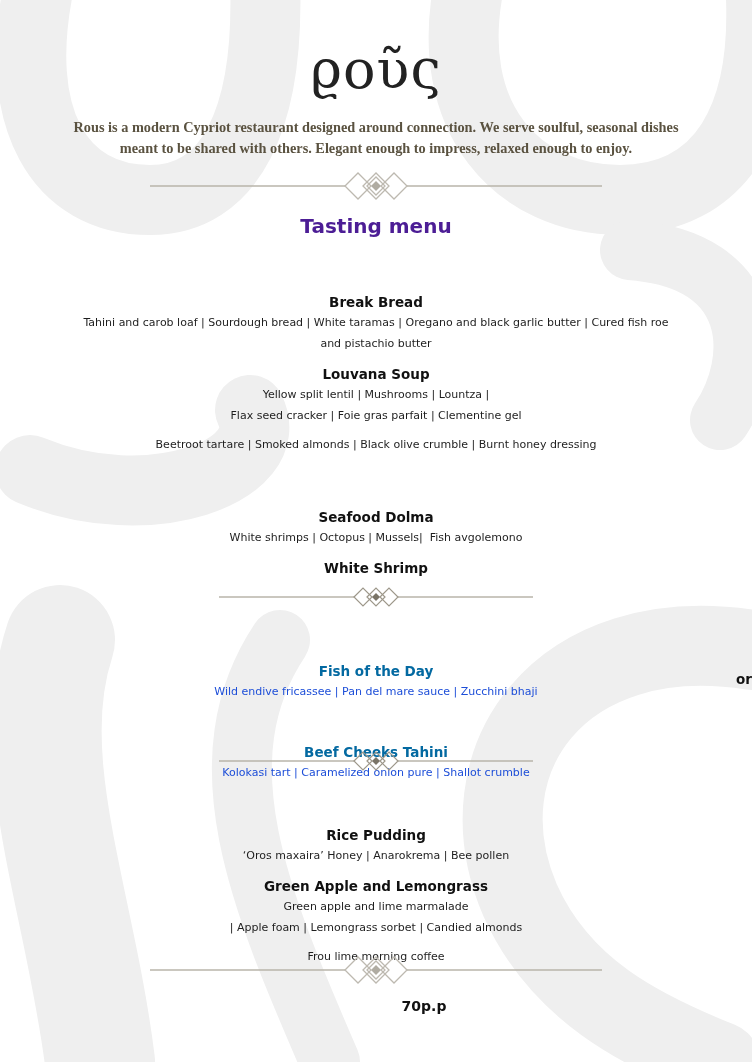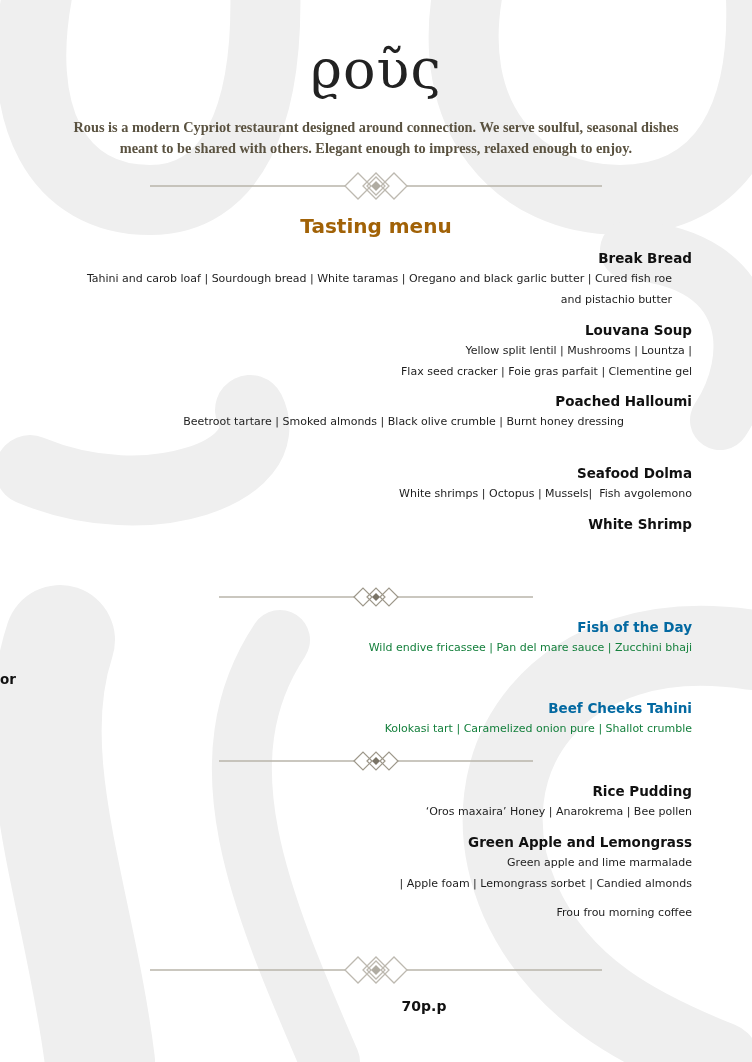--- a/index.html
+++ b/index.html
@@ -21,35 +21,35 @@
       position: absolute; left: 70px; width: 612px; top: 117px; text-align: center;
       font-family: "Liberation Serif", serif; font-weight: bold;
       font-size: 14.3px; line-height: 21px; color: #5a5240;
     }
     .ornament { position: absolute; left: 0; width: 752px; height: 30px; }
     .ornament svg { display: block; }
 
     .title {
       position: absolute; left: 0; width: 752px; top: 212px; text-align: center;
       font-family: "DejaVu Sans", sans-serif; font-weight: bold; font-size: 20px;
-      color: #a16207; line-height: 28px;
+      color: #4c1d95; line-height: 28px;
     }
     .course {
-      position: absolute; left: 60px; width: 632px; text-align: right;
+      position: absolute; left: 60px; width: 632px; text-align: center; margin-top: 44px;
     }
     .course-name {
       font-weight: bold; font-size: 13.5px; line-height: 21px; color: #111;
     }
     .course-desc {
       font-size: 11px; line-height: 20.5px; color: #1e1e1e;
     }
     .course.alt .course-name { color: #0369a1; }
-    .course.alt .course-desc { color: #15803d; }
+    .course.alt .course-desc { color: #1d4ed8; }
     .or {
-      position: absolute; left: 0; width: 752px; text-align: left;
+      position: absolute; left: 0; width: 752px; text-align: right;
       font-weight: bold; font-size: 13.5px; line-height: 20px; color: #111;
     }
     .price {
       position: absolute; left: 0; width: 752px; top: 996px; text-align: center;
       font-weight: bold; font-size: 14px; line-height: 20px; color: #111; margin-left: 48px;
     }
   </style>
 </head>
 <body>
 
@@ -91,21 +91,20 @@
     <div class="course-desc" style="padding:0 20px">Tahini and carob loaf | Sourdough bread | White taramas | Oregano and black garlic butter | Cured fish roe and pistachio butter</div>
   </div>
 
   <div class="course" style="top:320px">
     <div class="course-name">Louvana Soup</div>
     <div class="course-desc" style="white-space:pre-line">Yellow split lentil | Mushrooms | Lountza |
 Flax seed cracker | Foie gras parfait | Clementine gel</div>
   </div>
 
   <div class="course" style="top:391px">
-    <div class="course-name">Poached Halloumi</div>
     <div class="course-desc" style="padding:0 68px">Beetroot tartare | Smoked almonds | Black olive crumble | Burnt honey dressing</div>
   </div>
 
   <div class="course" style="top:463px">
     <div class="course-name">Seafood Dolma</div>
     <div class="course-desc" style="white-space:pre">White shrimps | Octopus | Mussels|  Fish avgolemono</div>
   </div>
 
   <div class="course" style="top:514px">
     <div class="course-name">White Shrimp</div>
@@ -154,21 +153,21 @@
     <div class="course-desc" style="white-space:pre-line">Green apple and lime marmalade
 | Apple foam | Lemongrass sorbet | Candied almonds</div>
   </div>
 
   <div class="course" style="top:781px">
     <div class="course-name">Rice Pudding</div>
     <div class="course-desc">‘Oros maxaira’ Honey | Anarokrema | Bee pollen</div>
   </div>
 
   <div class="course" style="top:903px">
-    <div class="course-desc">Frou frou morning coffee</div>
+    <div class="course-desc">Frou lime morning coffee</div>
   </div>
 
   <div class="ornament" style="top:955px">
     <svg width="752" height="30" viewBox="0 0 752 30">
       <line x1="150" y1="15" x2="345" y2="15" stroke="#b8b4aa" stroke-width="1.5"></line>
       <line x1="407" y1="15" x2="602" y2="15" stroke="#b8b4aa" stroke-width="1.5"></line>
       <g fill="none" stroke="#bdb9b0" stroke-width="1.3">
         <path d="M345 15 L358 2 L371 15 L358 28 Z"></path>
         <path d="M363 15 L376 2 L389 15 L376 28 Z"></path>
         <path d="M381 15 L394 2 L407 15 L394 28 Z"></path>

